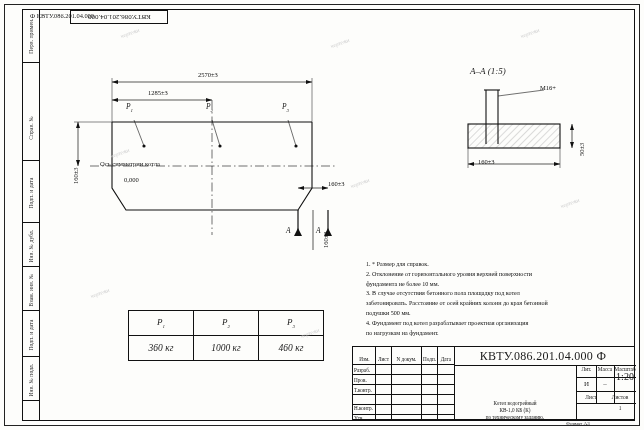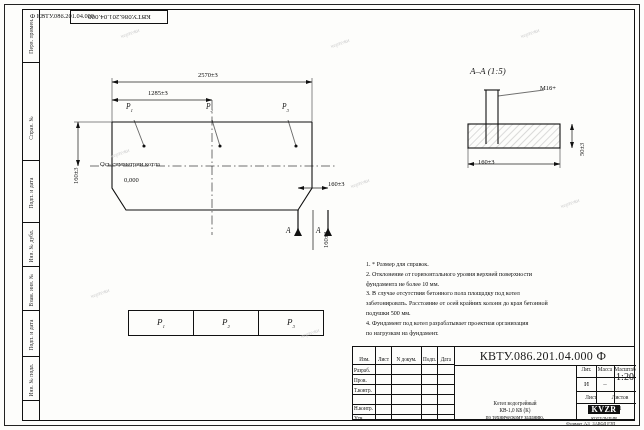--- a/index.html
+++ b/index.html
@@ -178,20 +178,25 @@
   <div class="dim-txt" style="left:540px;top:84px;">M16+</div>
   <div class="dim-txt" style="left:478px;top:158px;">160±3</div>
   <div class="dim-txt rot" style="left:578px;top:156px;">50±3</div>
 
   <table class="loads">
     <tbody>
         <tr>
       <td><span>P</span><sub style="font-size:5px">1</sub></td>
       <td><span>P</span><sub style="font-size:5px">2</sub></td>
       <td><span>P</span><sub style="font-size:5px">3</sub></td>
+    </tr>
+    <tr>
+      <td class="val">360 кг</td>
+      <td class="val">1000 кг</td>
+      <td class="val">460 кг</td>
     </tr>
   </tbody>
     </table>
 
   <div class="notes">
     <div>1. * Размер для справок.</div>
     <div>2. Отклонение от горизонтального уровня верхней поверхности</div>
     <div>фундамента не более 10 мм.</div>
     <div>3. В случае отсутствия бетонного пола площадку под котел</div>
     <div>забетонировать. Расстояние от осей крайних колонн до края бетонной</div>
@@ -244,25 +249,20 @@
     <div class="tb-right" style="left:252px;top:58px;width:30px;">1</div>
   </div>
 
   <div class="tb-code">КВТУ.086.201.04.000  Ф</div>
   <div class="tb-sub">
     <div>Котел водогрейный</div>
     <div>КВ-1,0  КБ  (К)</div>
     <div>по техническому заданию.</div>
   </div>
 
-  <div class="logo">
-    <div class="mark">KVZR</div>
-    <div class="sub">КОТЕЛЬНЫЙ</div>
-    <div class="sub">ЗАВОД РЭП</div>
-  </div>
 
   <div class="format">Формат А3</div>
 
   <div class="wm" style="left:120px;top:30px;">чертежи</div>
   <div class="wm" style="left:330px;top:40px;">чертежи</div>
   <div class="wm" style="left:520px;top:30px;">чертежи</div>
   <div class="wm" style="left:110px;top:150px;">чертежи</div>
   <div class="wm" style="left:350px;top:180px;">чертежи</div>
   <div class="wm" style="left:560px;top:200px;">чертежи</div>
   <div class="wm" style="left:90px;top:290px;">чертежи</div>

